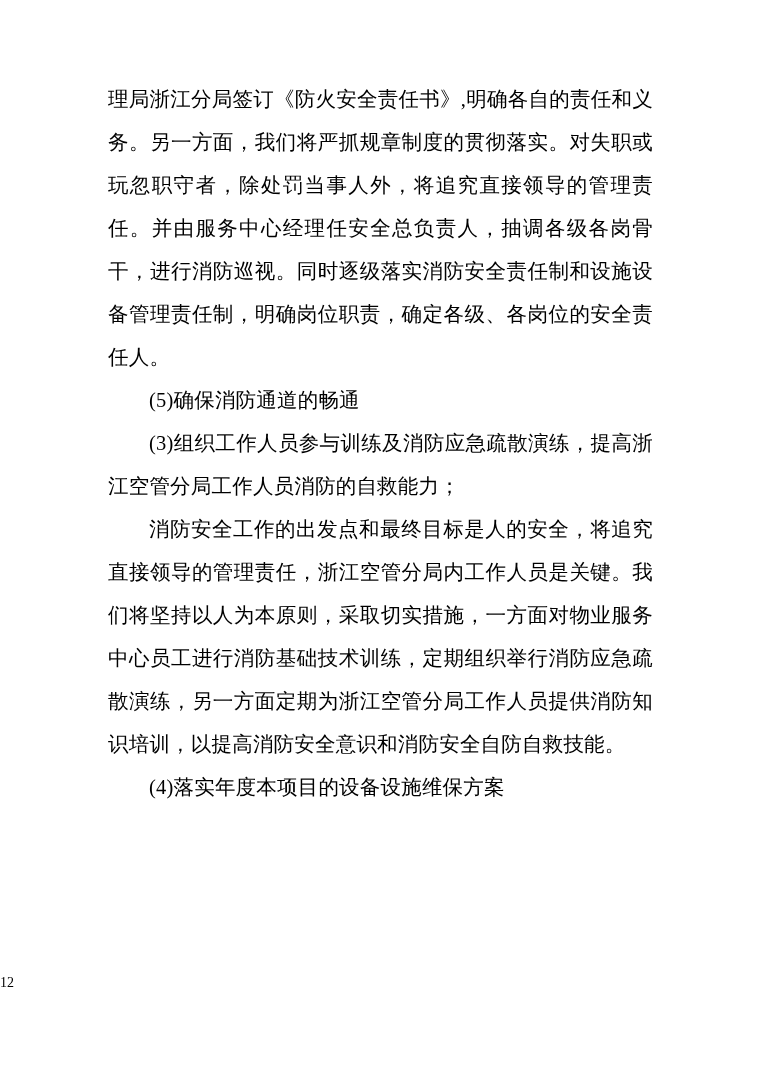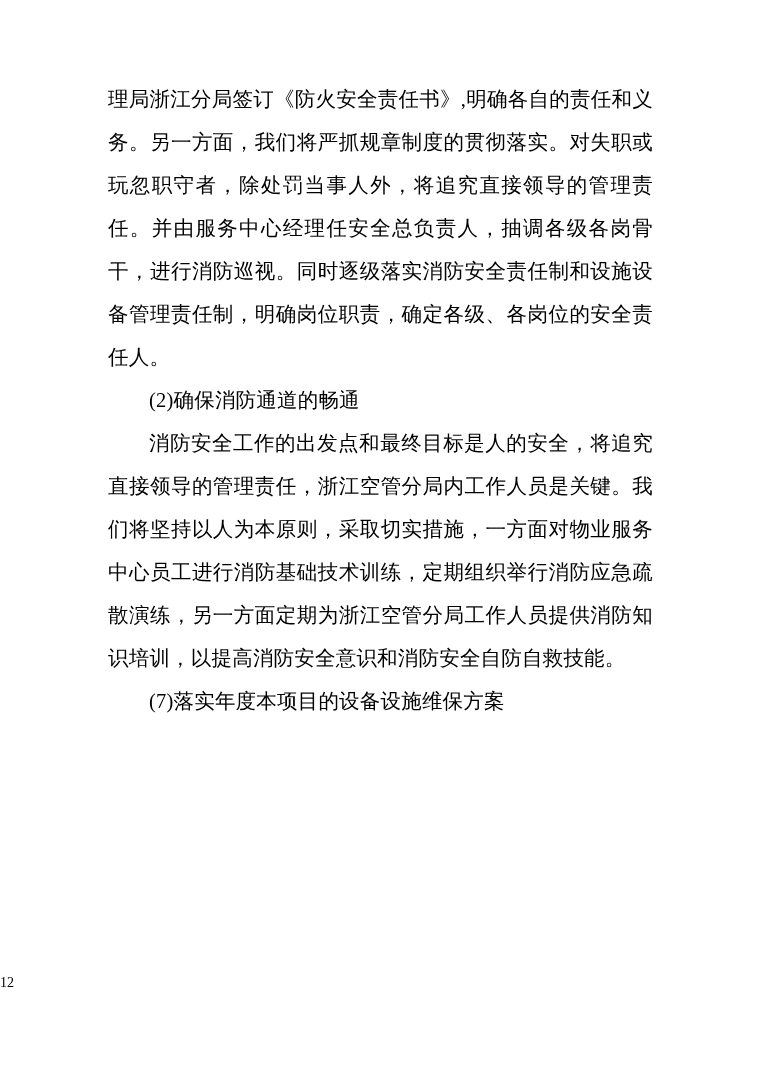--- a/index.html
+++ b/index.html
@@ -47,18 +47,19 @@
     font-family: "Liberation Serif", "DejaVu Serif", serif;
     color: #000000;
   }
 </style>
 </head>
 <body>
 
 <div class="page">
   <div class="body-text">
     <p class="para">理局浙江分局签订《防火安全责任书》,明确各自的责任和义务。另一方面，我们将严抓规章制度的贯彻落实。对失职或玩忽职守者，除处罚当事人外，将追究直接领导的管理责任。并由服务中心经理任安全总负责人，抽调各级各岗骨干，进行消防巡视。同时逐级落实消防安全责任制和设施设备管理责任制，明确岗位职责，确定各级、各岗位的安全责任人。</p>
-    <p class="para indent">(2)确保消防通道的畅通</p>
+    <p class="para indent">(5)确保消防通道的畅通</p>
+    <p class="para indent">(3)组织工作人员参与训练及消防应急疏散演练，提高浙江空管分局工作人员消防的自救能力；</p>
     <p class="para indent">消防安全工作的出发点和最终目标是人的安全，将追究直接领导的管理责任，浙江空管分局内工作人员是关键。我们将坚持以人为本原则，采取切实措施，一方面对物业服务中心员工进行消防基础技术训练，定期组织举行消防应急疏散演练，另一方面定期为浙江空管分局工作人员提供消防知识培训，以提高消防安全意识和消防安全自防自救技能。</p>
-    <p class="para indent">(7)落实年度本项目的设备设施维保方案</p>
+    <p class="para indent">(4)落实年度本项目的设备设施维保方案</p>
   </div>
   <div class="page-number">12</div>
 </div>
 
 </body></html>

